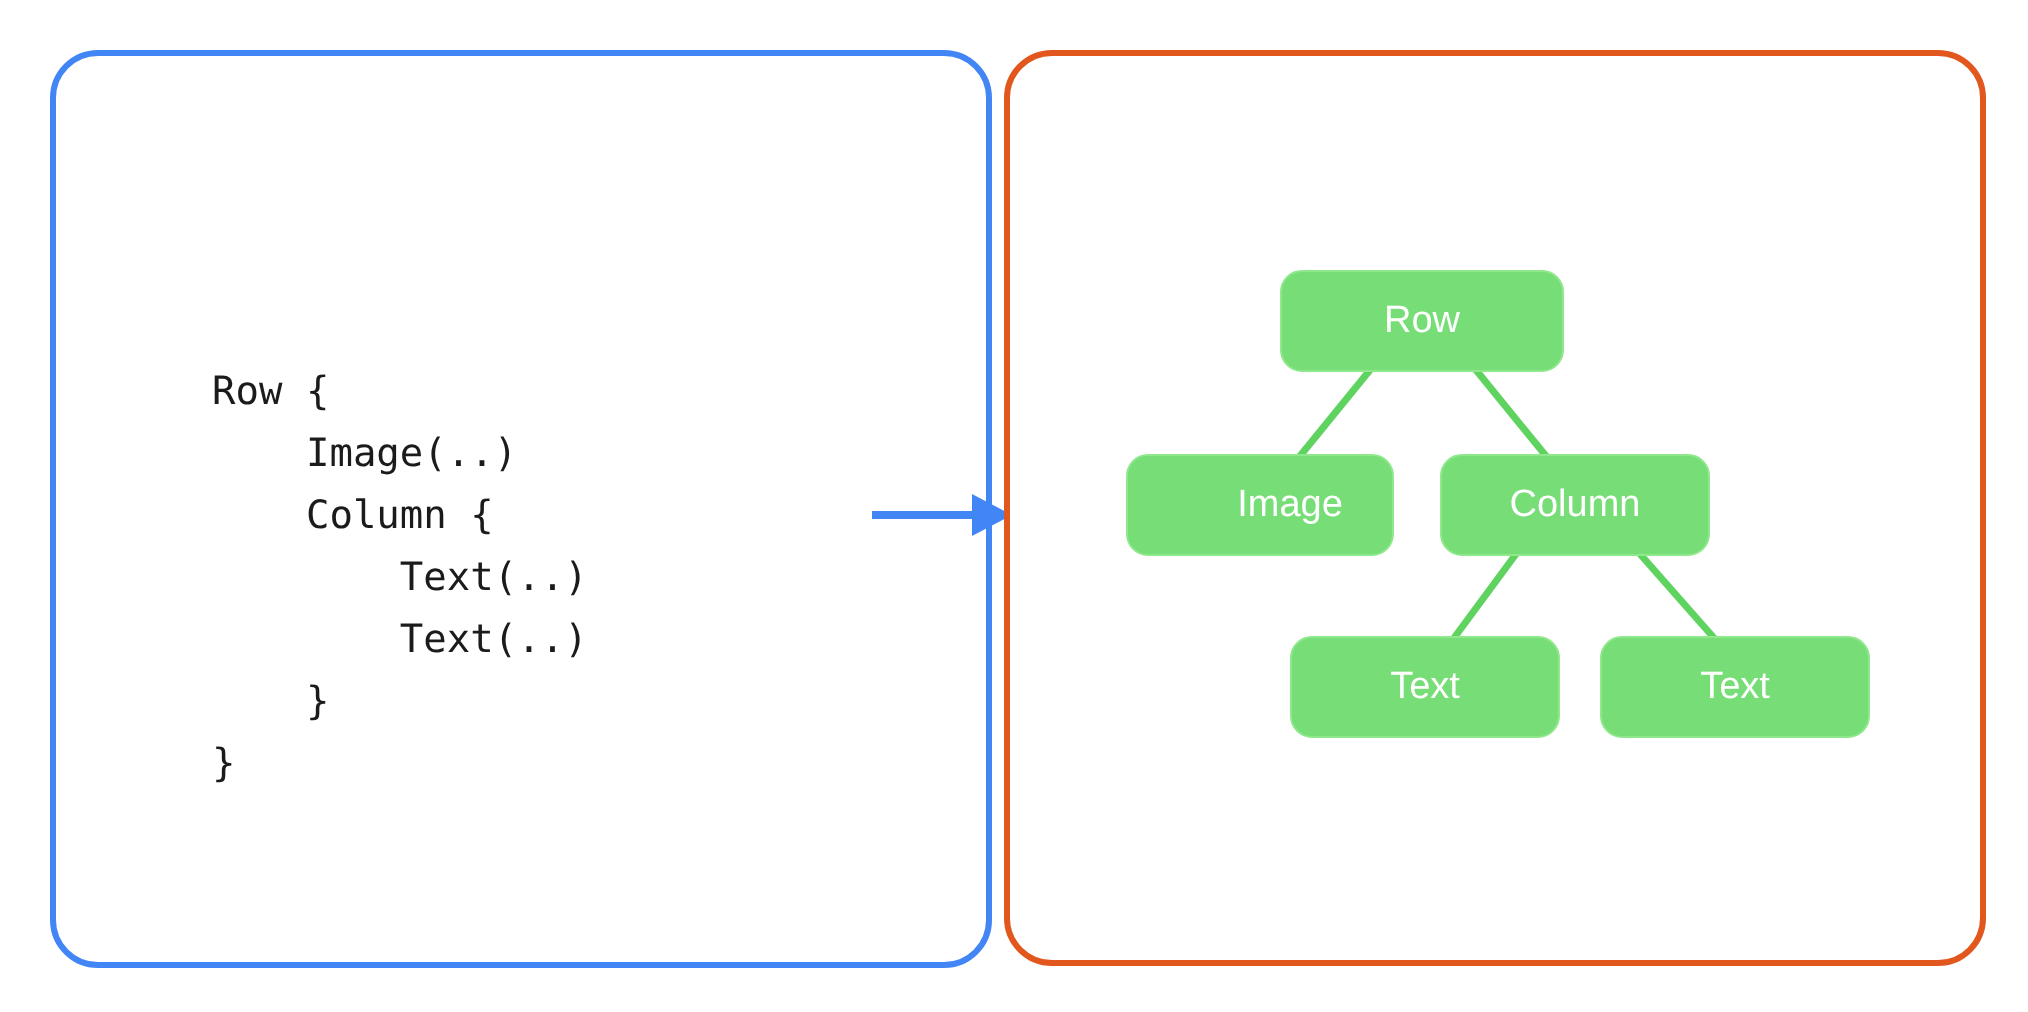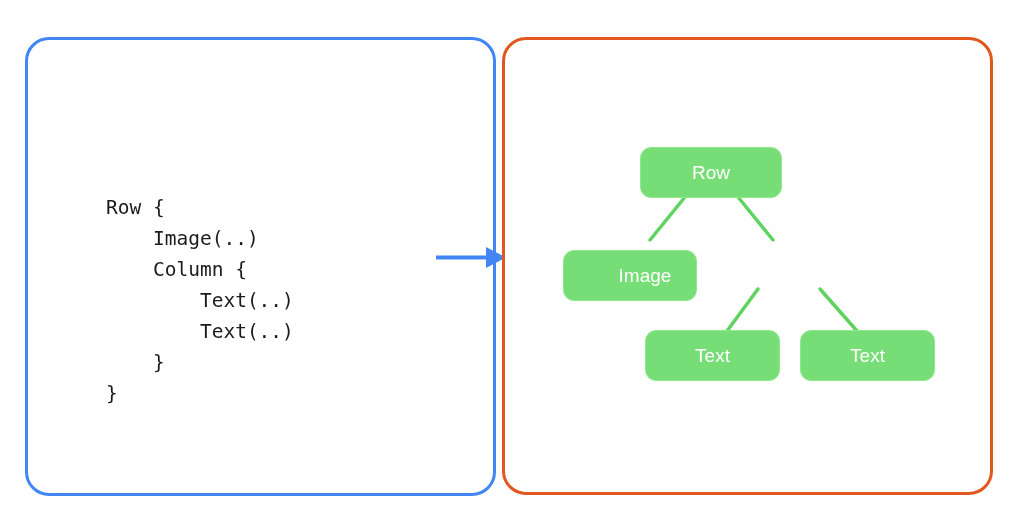--- a/index.html
+++ b/index.html
@@ -18,21 +18,20 @@
     background: #ffffff;
     overflow: hidden;
   }
 
   
   .panel {
     position: absolute;
     box-sizing: border-box;
     background: #ffffff;
     border-radius: 24px;
-    margin-top: 12px;
   }
   #code-panel {
     left: 25px;
     top: 25px;
     width: 471px;
     height: 459px;
     border: 3px solid #4285f4;
   }
   #tree-panel {
     left: 502px;
@@ -92,21 +91,21 @@
     font-weight: 400;
     display: flex;
     align-items: center;
     justify-content: center;
     text-align: center;
     line-height: 1;
     z-index: 2;
   }
   
   #node-row    { left: 135px; top: 107px; width: 142px; height: 51px; }
-  #node-image  { left:  58px; top: 210px; width: 134px; height: 51px; padding-left: 30px; }
+  #node-image  { left:  58px; top: 199px; width: 134px; height: 51px; padding-left: 30px; }
   #node-column { left: 215px; top: 199px; width: 135px; height: 51px; }
   #node-text-1 { left: 140px; top: 290px; width: 135px; height: 51px; }
   #node-text-2 { left: 295px; top: 290px; width: 135px; height: 51px; }
 </style>
 </head>
 <body>
 
 <div id="canvas">
 
   <div id="code-panel" class="panel">
@@ -137,20 +136,21 @@
 
         <line x1="253" y1="249" x2="222" y2="291" stroke="#5fd35f" stroke-width="3.5" stroke-linecap="round"></line>
 
         <line x1="315" y1="249" x2="352" y2="291" stroke="#5fd35f" stroke-width="3.5" stroke-linecap="round"></line>
       </svg>
 
       <div id="node-row" class="node">Row</div>
 
       <div id="node-image" class="node">Image</div>
 
+      <div id="node-column" class="node">Column</div>
 
       <div id="node-text-1" class="node">Text</div>
 
       <div id="node-text-2" class="node">Text</div>
 
     </div>
   </div>
 
 </div>
 

